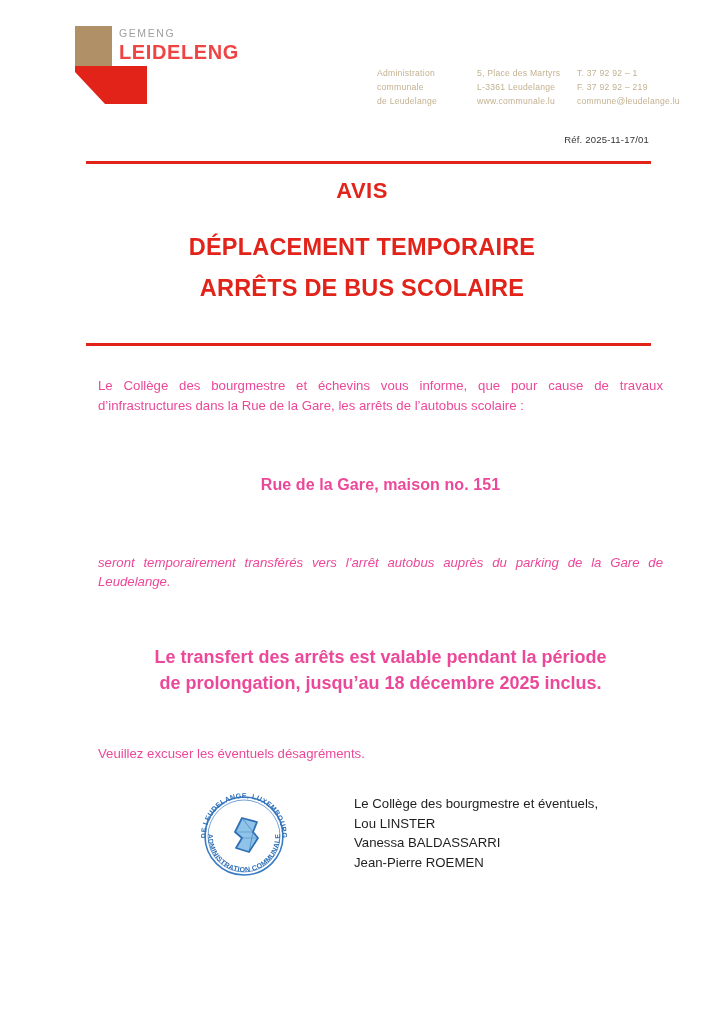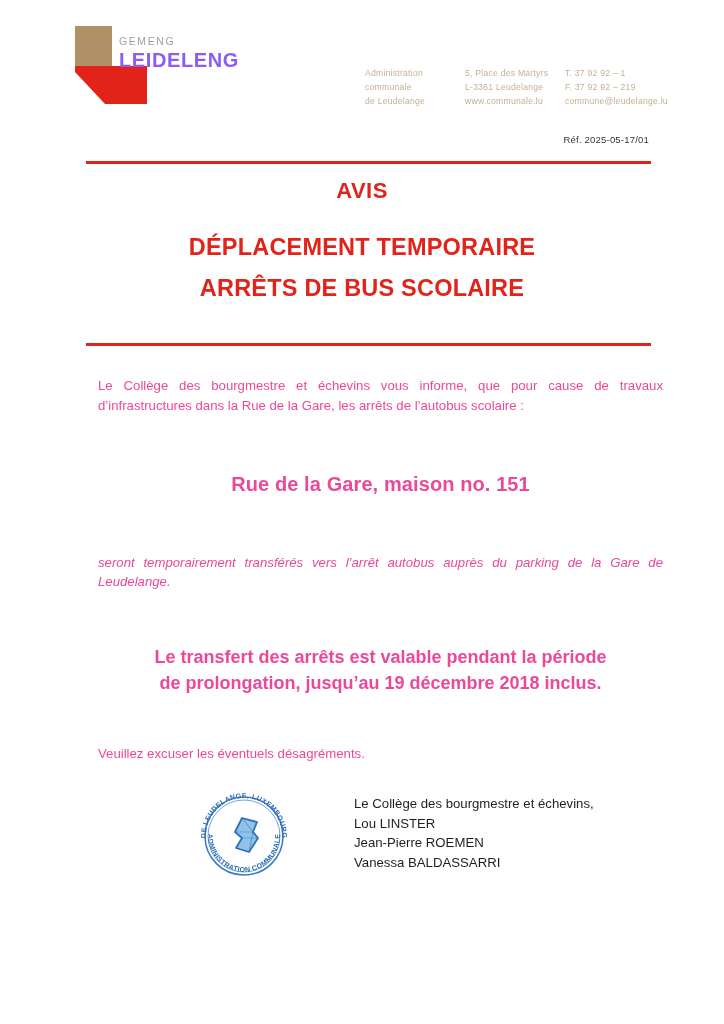--- a/index.html
+++ b/index.html
@@ -56,42 +56,42 @@
   .logo-poly {
     position: absolute;
     left: 0;
     top: 40px;
     width: 72px;
     height: 38px;
   }
   .logo-text {
     position: absolute;
     left: 44px;
-    top: 10px;
+    top: 2px;
     line-height: 1;
   }
   .logo-gemeng {
     font-size: 10.5px;
     letter-spacing: 1.6px;
     color: #9f9f9f;
     font-weight: 400;
     display: block;
     margin-bottom: 3px;
   }
   .logo-leideleng {
     font-size: 20px;
     letter-spacing: 0.6px;
-    color: #8b5cf6;
+    color: #ef4444;
     font-weight: bold;
     display: block;
   }
 
   .contact {
     position: absolute;
-    left: 365px;
+    left: 377px;
     top: 66px;
     display: flex;
     gap: 0;
     font-size: 8.6px;
     line-height: 14px;
     color: #c3b190;
     letter-spacing: 0.25px;
   }
   .contact-col { width: 100px; }
   .contact-col.wide { width: 120px; }
@@ -154,21 +154,21 @@
     color: #ec4899;
   }
   .para { text-align: justify; }
   .para.no-just { text-align: left; }
 
   .addr-block {
     text-align: center;
     font-weight: bold;
   }
   .addr-main {
-    font-size: 20px;
+    font-size: 16px;
     margin-top: 60px;
     letter-spacing: 0.1px;
   }
   .addr-sub {
     font-size: 13.2px;
     margin-top: 28px;
   }
 
   .para-transfer { margin-top: 58px; font-style: italic; }
 
@@ -245,21 +245,21 @@
         <div>www.communale.lu</div>
       </div>
       <div class="contact-col wide">
         <div>T. 37 92 92 – 1</div>
         <div>F. 37 92 92 – 219</div>
         <div>commune@leudelange.lu</div>
       </div>
     </div>
   </div>
 
-  <div class="ref">Réf. 2025-05-17/01</div>
+  <div class="ref">Réf. 2025-11-17/01</div>
 
   <div class="rule rule-top"></div>
   <div class="rule rule-bottom"></div>
 
   <div class="titles">
     <div class="title-avis">AVIS</div>
     <div class="title-l1">DÉPLACEMENT TEMPORAIRE</div>
     <div class="title-l2">ARRÊTS DE BUS SCOLAIRE</div>
   </div>
 
@@ -267,21 +267,21 @@
     <div class="para">Le Collège des bourgmestre et échevins vous informe, que pour cause de travaux d’infrastructures dans la Rue de la Gare, les arrêts de l’autobus scolaire :</div>
 
     <div class="addr-block">
       <div class="addr-main">Rue de la Gare, maison no. 151</div>
     </div>
 
     <div class="para para-transfer">seront temporairement transférés vers l’arrêt autobus auprès du parking de la Gare de Leudelange.</div>
 
     <div class="valid-block">
       <div>Le transfert des arrêts est valable pendant la période</div>
-      <div>de prolongation, jusqu’au 19 décembre 2018 inclus.</div>
+      <div>de prolongation, jusqu’au 18 décembre 2025 inclus.</div>
     </div>
 
     <div class="para no-just para-excuse">Veuillez excuser les éventuels désagréments.</div>
   </div>
 
   <div class="sig-area">
 
     <svg class="seal" viewBox="0 0 100 100">
       <defs>
         <path id="arcTop" d="M 12,50 A 38,38 0 0 1 88,50"></path>
@@ -297,20 +297,20 @@
       </text>
       <g transform="translate(50,50)">
         <path d="M -2,-18 L 13,-14 L 9,-4 L 14,2 L 5,16 L -8,12 L -2,2 L -9,-4 Z" fill="#8fc3e8" stroke="#2f6fb5" stroke-width="1.8" stroke-linejoin="round"></path>
         <path d="M -2,-18 L 9,-4 L 5,16" fill="none" stroke="#2f6fb5" stroke-width="0.8" opacity="0.7"></path>
         <path d="M -9,-4 L 9,-4" fill="none" stroke="#2f6fb5" stroke-width="0.6" opacity="0.6"></path>
         <path d="M -2,2 L 14,2" fill="none" stroke="#2f6fb5" stroke-width="0.6" opacity="0.6"></path>
       </g>
     </svg>
 
     <div class="sig-names">
-      <div>Le Collège des bourgmestre et échevins,</div>
+      <div>Le Collège des bourgmestre et éventuels,</div>
       <div>Lou LINSTER</div>
+      <div>Vanessa BALDASSARRI</div>
       <div>Jean-Pierre ROEMEN</div>
-      <div>Vanessa BALDASSARRI</div>
     </div>
   </div>
 
 </div>
 
 </body></html>

